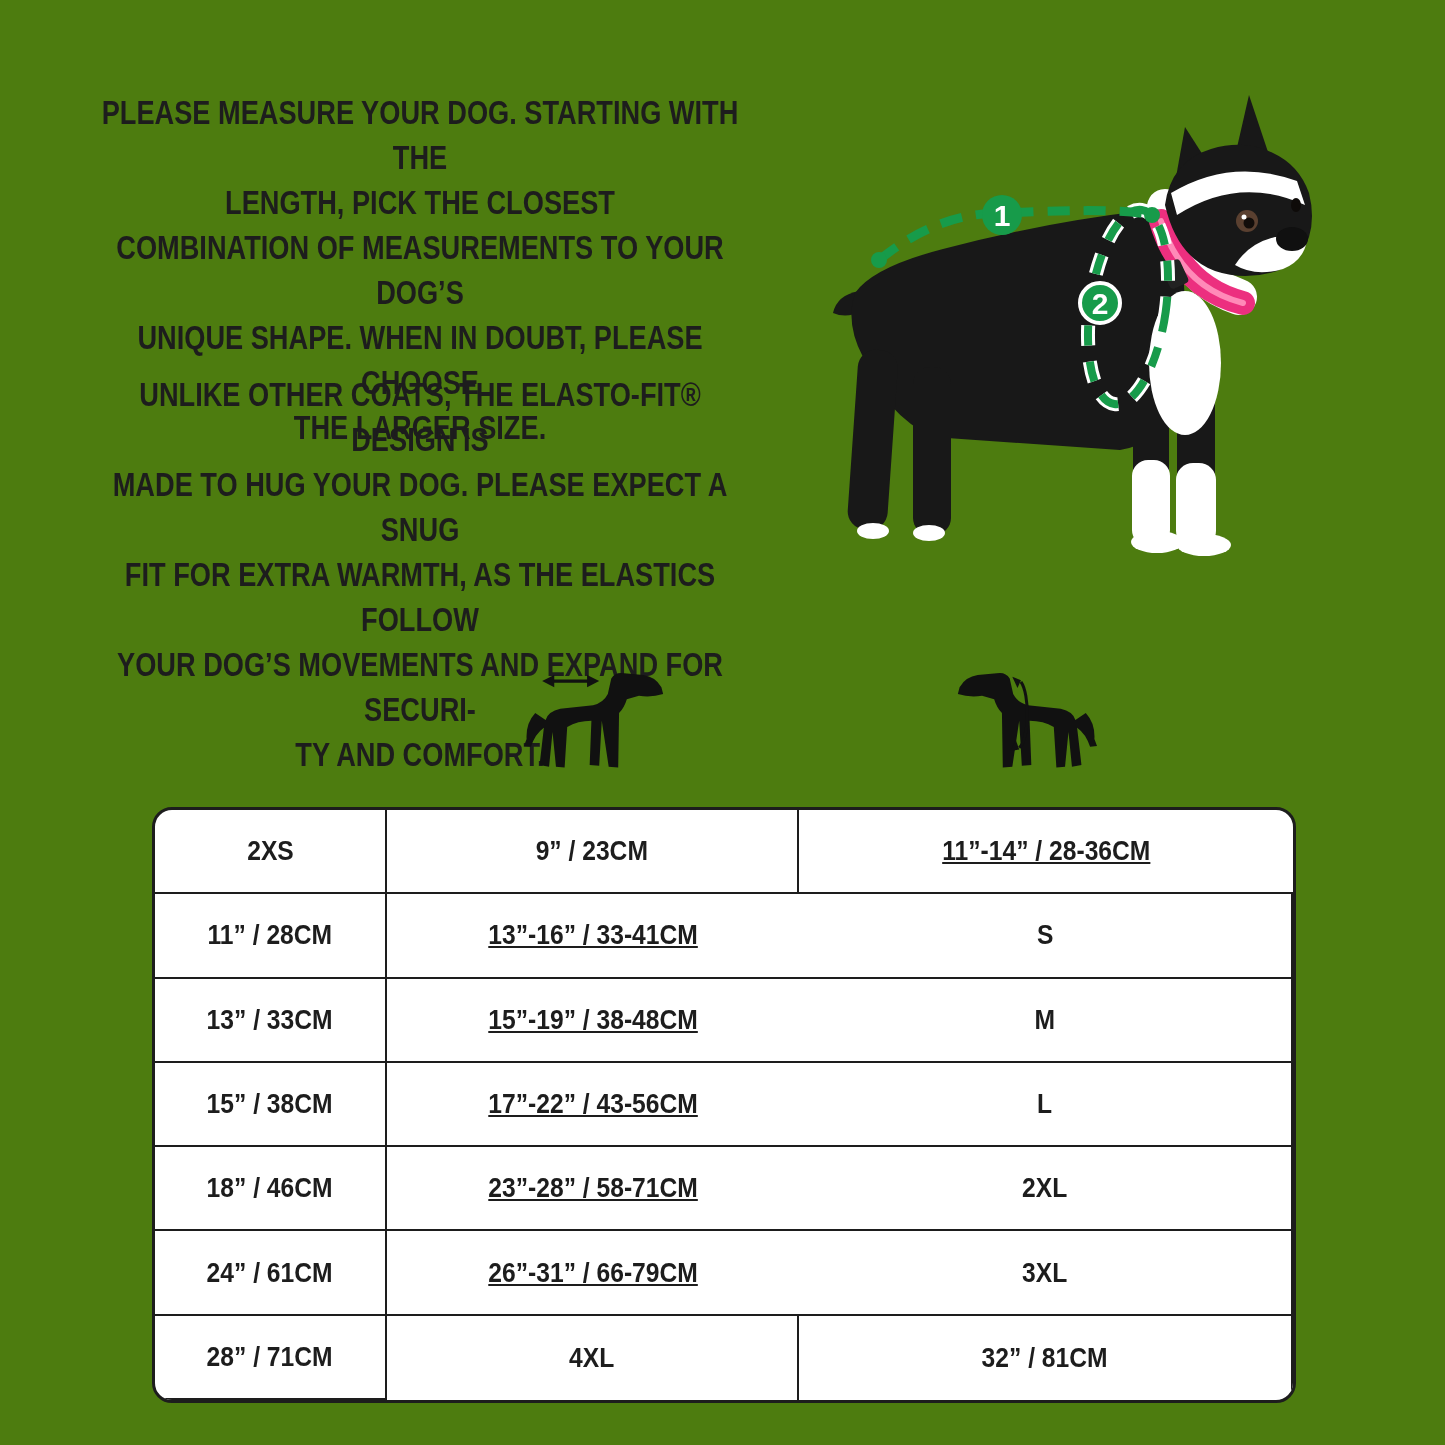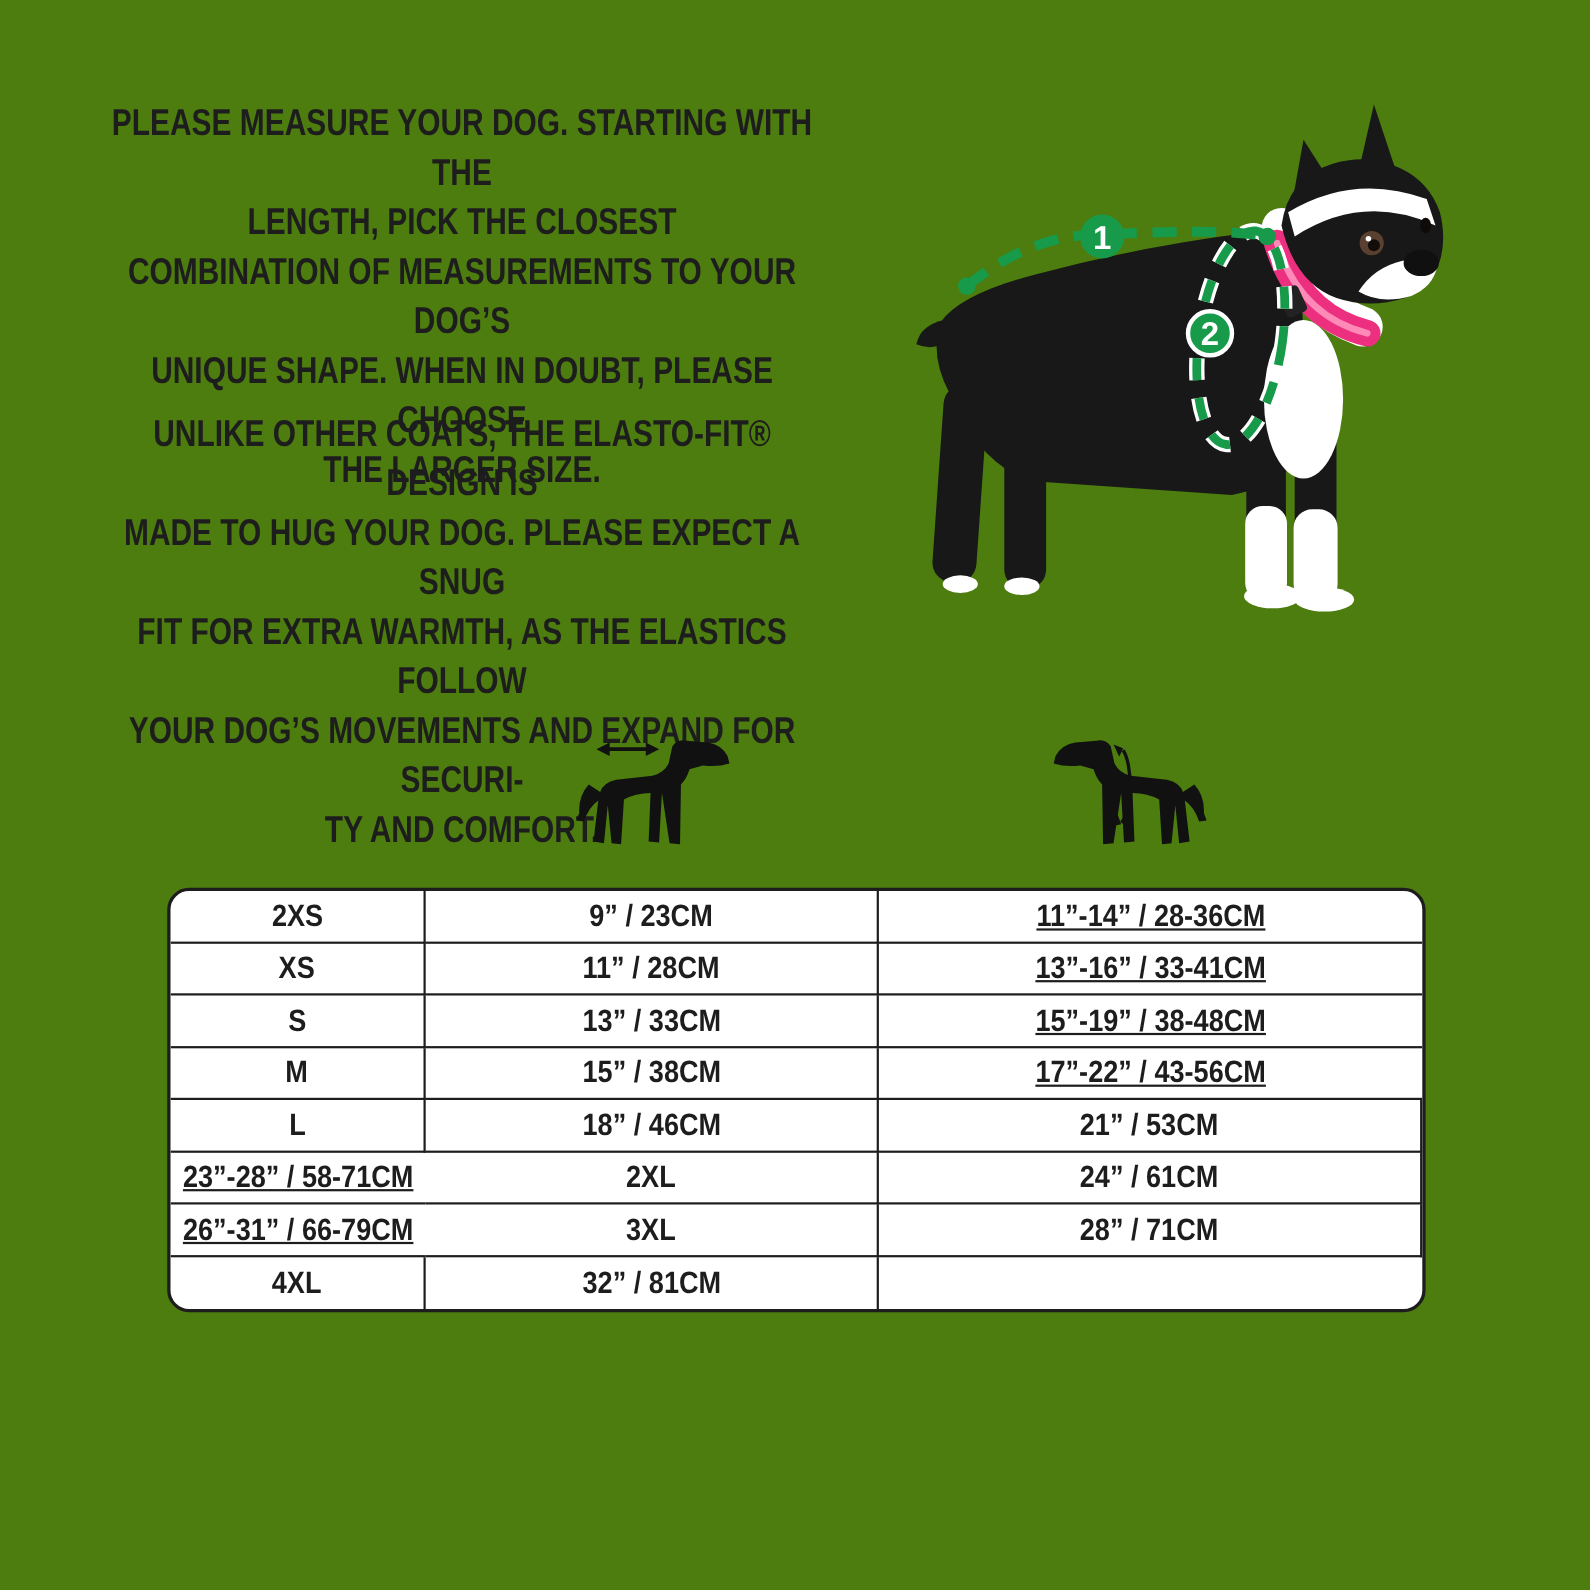--- a/index.html
+++ b/index.html
@@ -21,21 +21,21 @@
   
   .dog-photo { position:absolute; left:815px; top:65px; width:585px; height:505px; }
 
   
   .measure-icon { position:absolute; width:140px; height:104px; }
   #icon-length { left:524px; top:668px; }
   #icon-girth  { left:957px; top:668px; }
 
   
   .size-table {
-    position:absolute; left:152px; top:807px; width:1144px; height:386px;
+    position:absolute; left:152px; top:807px; width:1144px; height:596px;
     box-sizing:border-box; border:3px solid #1d1d1d; border-radius:20px;
     overflow:hidden; background:#fff;
     display:grid; grid-template-columns:20.4% 36.2% 43.4%; grid-auto-rows:1fr;
   }
   .cell {
     display:flex; align-items:center; justify-content:center;
     border-right:2px solid #1d1d1d; border-bottom:2px solid #1d1d1d;
     font-size:28px; font-weight:bold; color:#1d1d1d;
   }
   .cell.col-last { border-right:none;text-decoration:underline; }
@@ -151,23 +151,20 @@
         <span>2XS</span>
       </div>
     <div class="cell">
         <span>9” / 23CM</span>
       </div>
     <div class="cell col-last">
         <span>11”-14” / 28-36CM</span>
       </div>
 
     <div class="cell">
-        <span>XS</span>
-      </div>
-    <div class="cell">
         <span>11” / 28CM</span>
       </div>
     <div class="cell col-last">
         <span>13”-16” / 33-41CM</span>
       </div>
 
     <div class="cell">
         <span>S</span>
       </div>
     <div class="cell">
@@ -187,23 +184,20 @@
         <span>17”-22” / 43-56CM</span>
       </div>
 
     <div class="cell">
         <span>L</span>
       </div>
     <div class="cell">
         <span>18” / 46CM</span>
       </div>
 
-    <div class="cell">
-        <span>21” / 53CM</span>
-      </div>
     <div class="cell col-last">
         <span>23”-28” / 58-71CM</span>
       </div>
 
     <div class="cell">
         <span>2XL</span>
       </div>
     <div class="cell">
         <span>24” / 61CM</span>
       </div>

